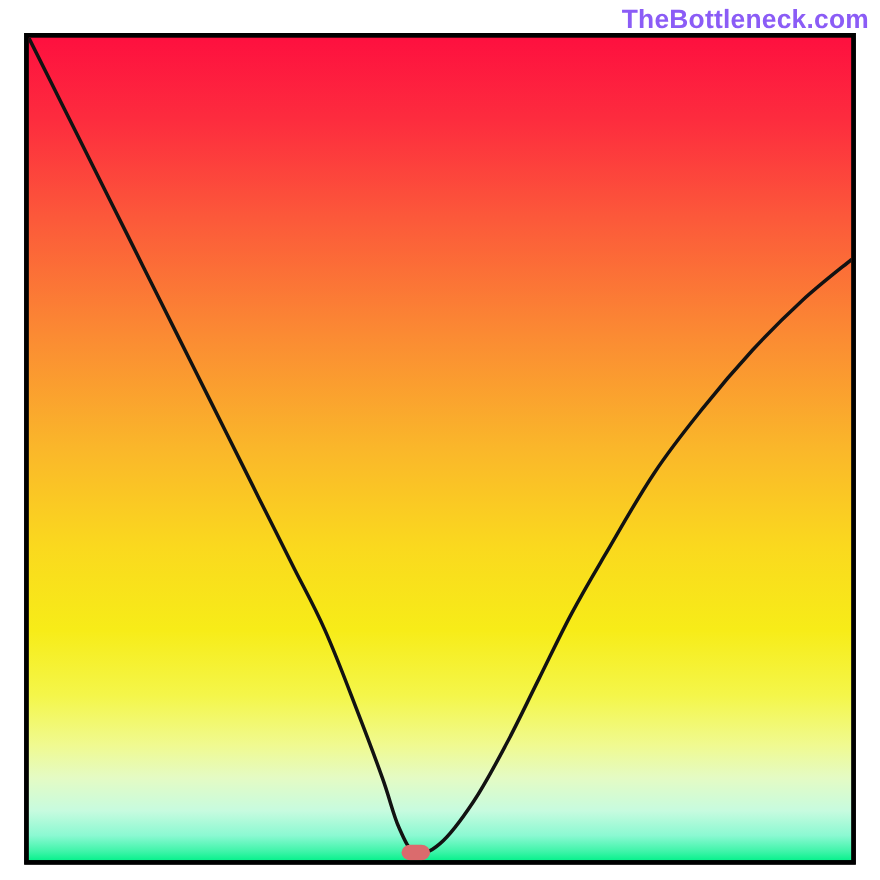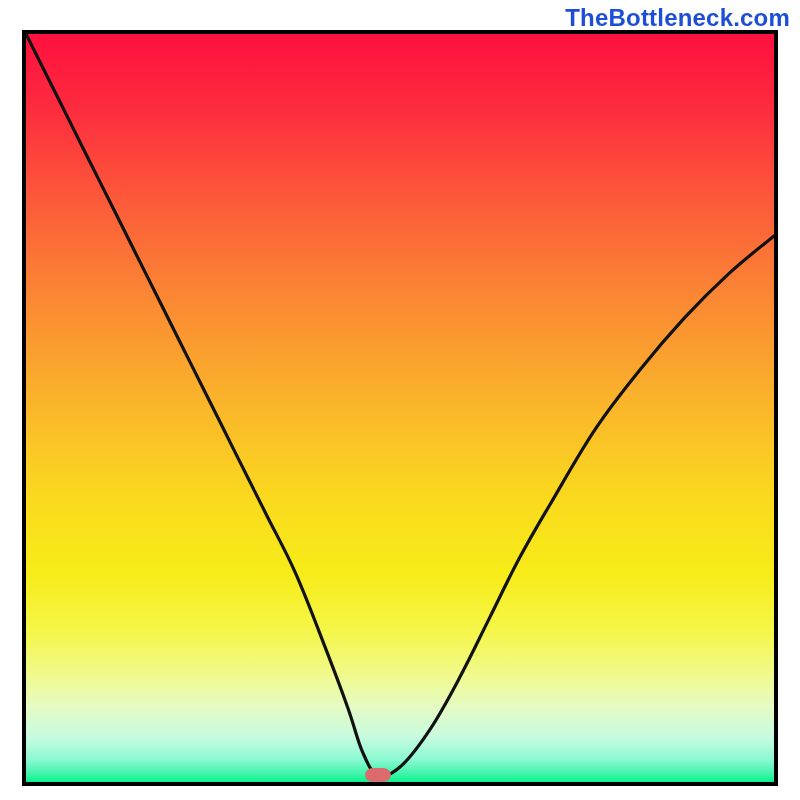--- a/index.html
+++ b/index.html
@@ -16,21 +16,21 @@
     width: 800px;
     height: 800px;
     box-sizing: border-box;
   }
   .watermark {
     position: absolute;
     top: 4px;
     right: 10px;
     font-size: 24px;
     font-weight: 600;
-    color: #1d4ed8;
+    color: #8b5cf6;
     letter-spacing: 0.2px;
     z-index: 10;
     text-align: center;
   }
   .plot-border {
     position: absolute;
     left: 22px;
     top: 30px;
     width: 756px;
     height: 756px;

